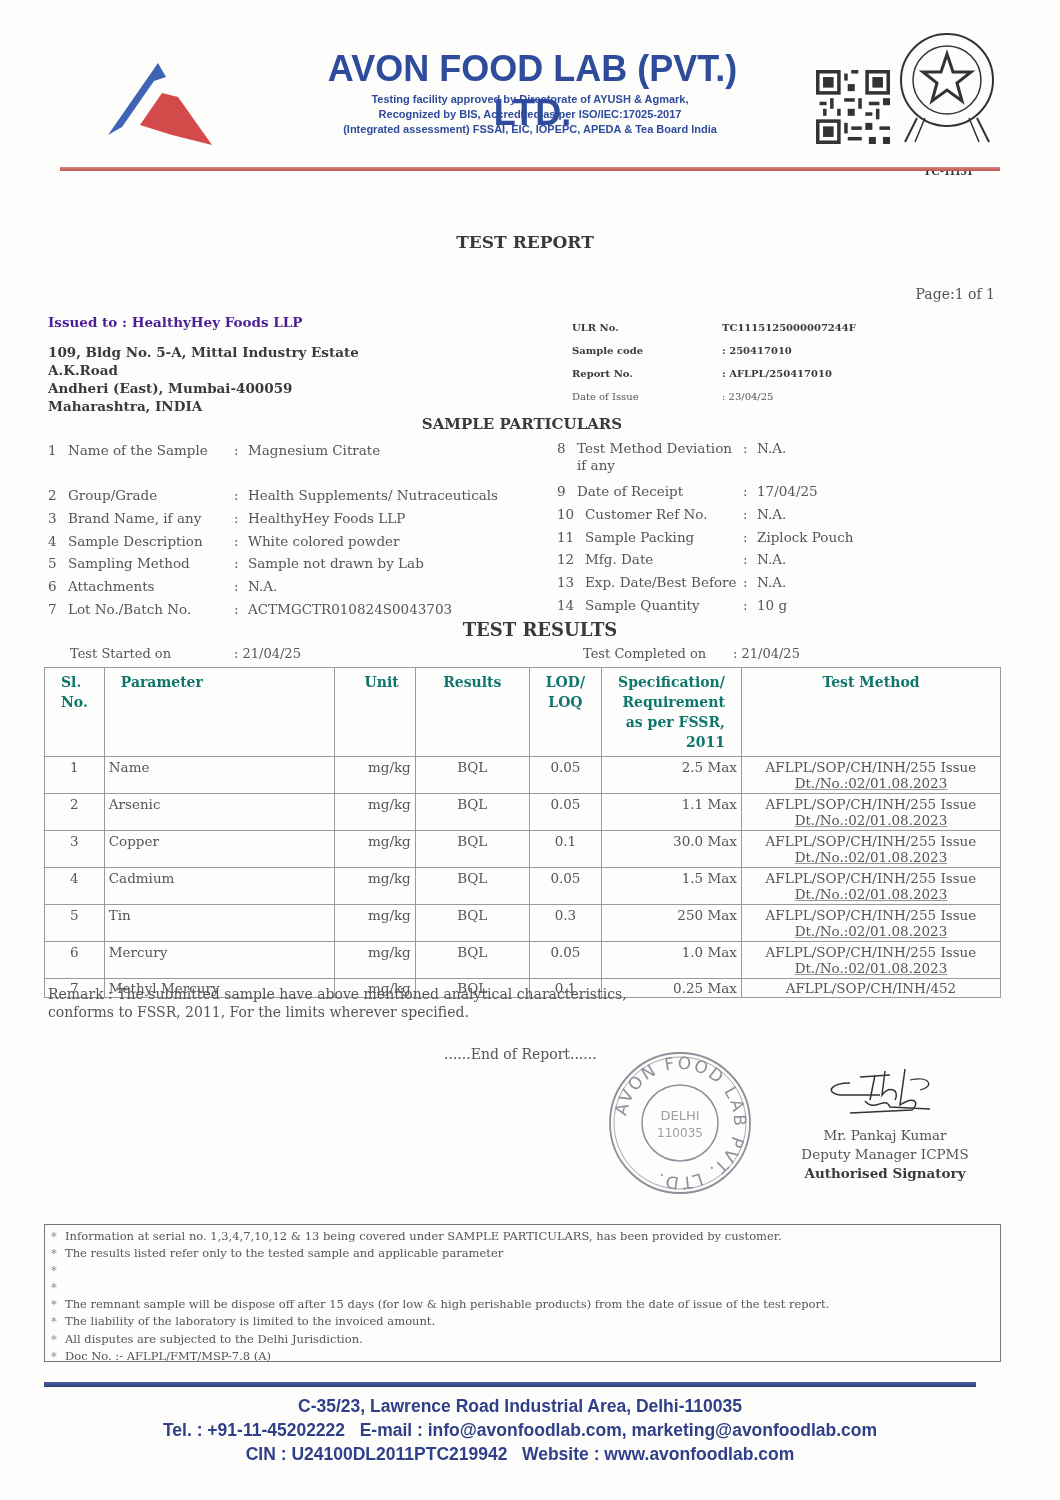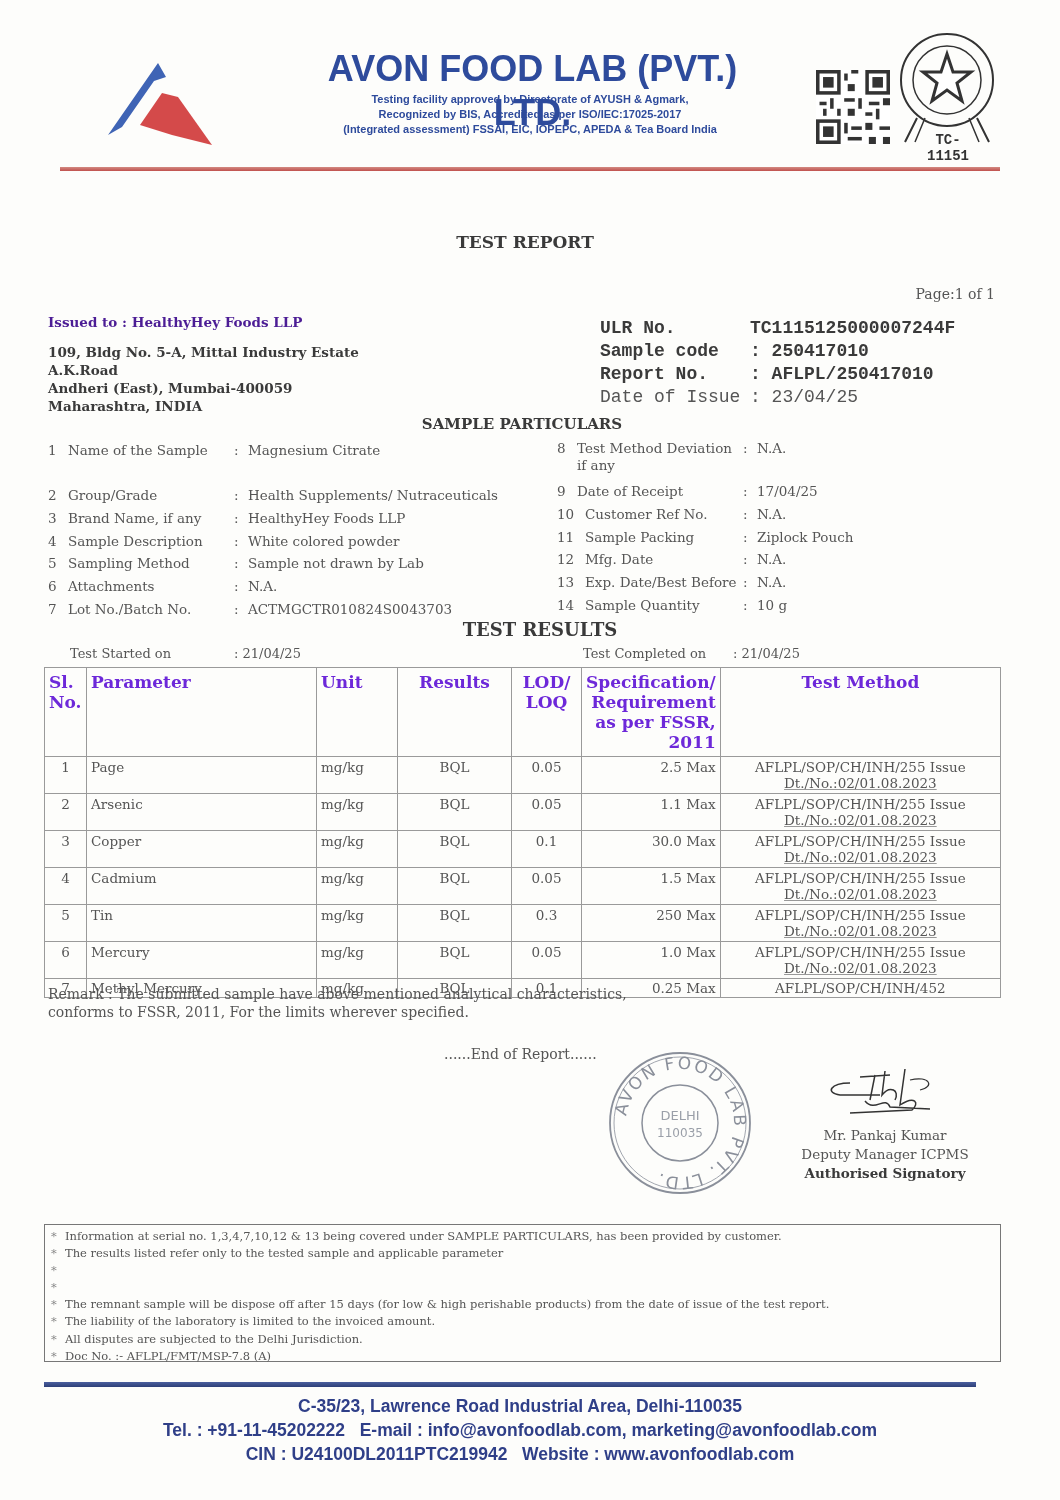--- a/index.html
+++ b/index.html
@@ -6,31 +6,31 @@
     html, body { width: 1060px; height: 1500px; background: #fdfdfb; }
     body { position: relative; font-family: "DejaVu Serif", serif; color: #3a3a3a; overflow: hidden; }
     .abs { position: absolute; }
 
     
     .logo { left: 100px; top: 55px; width: 120px; height: 95px; }
     .lab-name { left: 310px; top: 48px; width: 445px; text-align: center; font-family: "Liberation Sans", sans-serif; font-weight: 900; font-size: 36px; color: #2e4b9c; letter-spacing: 0px; transform: scaleY(1.05); }
     .lab-sub { left: 270px; top: 92px; width: 520px; text-align: center; font-family: "Liberation Sans", sans-serif; font-weight: bold; font-size: 11px; line-height: 15px; color: #2e4b9c; }
     .qr { left: 816px; top: 70px; width: 74px; height: 74px; }
     .nabl { left: 895px; top: 30px; width: 105px; height: 115px; }
-    .nabl-code { left: 918px; top: 132px; width: 60px; text-align: center; font-family: Liberation Mono, monospace; font-weight: bold; font-size: 14px; color: #333; }
+    .nabl-code { left: 918px; top: 164px; width: 60px; text-align: center; font-family: Liberation Serif, serif; font-weight: bold; font-size: 12px; color: #333; }
     .header-rule { left: 60px; top: 167px; width: 940px; height: 4px; background: linear-gradient(to bottom, #d28a82, #c0504d); }
 
     .title { left: 0; top: 232px; width: 1050px; text-align: center; font-size: 17px; font-weight: bold; color: #3a3a3a; }
     .page-no { left: 880px; top: 286px; width: 115px; text-align: right; font-size: 14px; color: #555; }
 
     
     .issued { left: 48px; top: 314px; font-size: 13.5px; color: #4c1d95; font-weight: 600; }
     .address { left: 48px; top: 343px; font-size: 13.5px; line-height: 18px; font-weight: 600; color: #3a3a3a; }
 
-    .meta { left: 600px; top: 316px; font-size: 18px; font-family: Liberation Mono, monospace; }
+    .meta { left: 572px; top: 316px; font-size: 10px; }
     .meta-row { display: flex; height: 23px; align-items: center; }
     .meta-label { width: 150px; }
     .meta-value { }
     .meta-row.bold .meta-label, .meta-row.bold .meta-value { font-weight: 600; color: #3a3a3a; }
     .meta-row.light .meta-label, .meta-row.light .meta-value { color: #555; }
 
     .section-title { font-weight: bold; font-size: 15px; color: #3a3a3a; }
     .sp-title { left: 0; top: 415px; width: 1044px; text-align: center; }
 
     .sp-left { left: 48px; top: 440px; font-size: 13.5px; color: #555; }
@@ -52,26 +52,26 @@
     .tr-title { left: 0; top: 619px; width: 1044px; text-align: center; font-size: 18px; padding-left: 36px; }
     .test-dates { top: 646px; font-size: 13px; color: #555; }
     .td-left { left: 70px; }
     .td-left .lbl { display: inline-block; width: 164px; }
     .td-right { left: 583px; }
     .td-right .lbl { display: inline-block; width: 150px; }
 
     
     table.results { position: absolute; left: 44px; top: 667px; width: 957px; border-collapse: collapse; font-size: 13.5px; color: #555; }
     table.results th, table.results td { border: 1px solid #9a9a9a; vertical-align: top; }
-    table.results th { font-weight: bold; color: #6d28d9; font-size: 17px; padding: 4px 4px; line-height: 20px; }
+    table.results th { font-weight: bold; color: #0f766e; font-size: 14px; padding: 4px 16px; line-height: 20px; }
     table.results td { padding: 2px 4px; line-height: 16px; height: 35px; }
     table.results tr.last td { height: 19px; padding: 1px 4px; }
     .c-sl { width: 42px; text-align: center; }
     .c-param { width: 230px; text-align: left; }
-    .c-unit { width: 81px; text-align: left; }
+    .c-unit { width: 81px; text-align: right; }
     .c-res { width: 114px; text-align: center; }
     .c-lod { width: 70px; text-align: center; }
     .c-spec { width: 120px; text-align: right; }
     .c-method { text-align: center; }
     th.c-sl { text-align: left; }
     th.c-param { padding-left: 8px; }
     td.c-param { padding-left: 6px; }
     .method-line2 { display: block; text-decoration: underline; text-decoration-color: #999; }
 
     .remark { left: 48px; top: 985px; width: 640px; font-size: 14px; line-height: 18px; color: #555; }
@@ -288,21 +288,21 @@
       <th class="c-unit">Unit</th>
       <th class="c-res">Results</th>
       <th class="c-lod">LOD/ LOQ</th>
       <th class="c-spec">Specification/ Requirement as per FSSR, 2011</th>
       <th class="c-method">Test Method</th>
     </tr>
   </thead>
   <tbody id="results-body">
       <tr>
         <td class="c-sl">1</td>
-        <td class="c-param">Page</td>
+        <td class="c-param">Name</td>
         <td class="c-unit">mg/kg</td>
         <td class="c-res">BQL</td>
         <td class="c-lod">0.05</td>
         <td class="c-spec">2.5 Max</td>
         <td class="c-method"><span>AFLPL/SOP/CH/INH/255 Issue</span><span class="method-line2">Dt./No.:02/01.08.2023</span></td>
       </tr>
       <tr>
         <td class="c-sl">2</td>
         <td class="c-param">Arsenic</td>
         <td class="c-unit">mg/kg</td>

